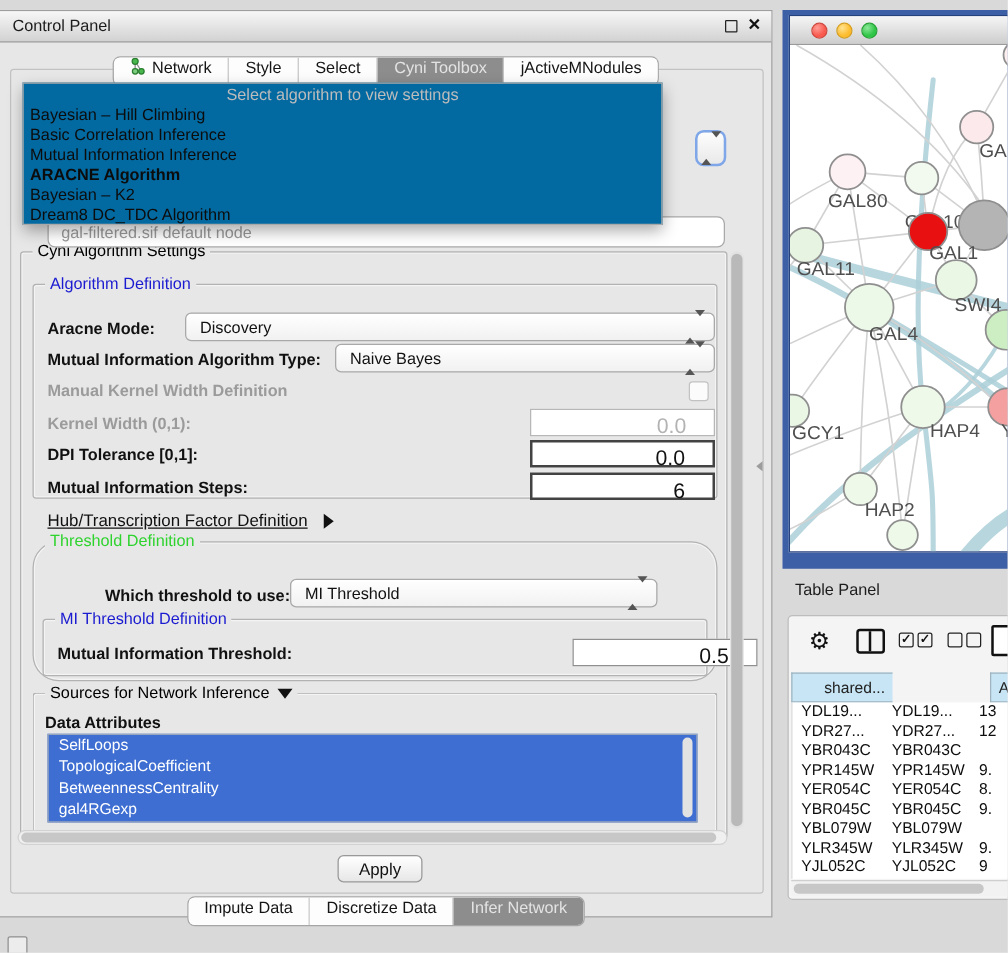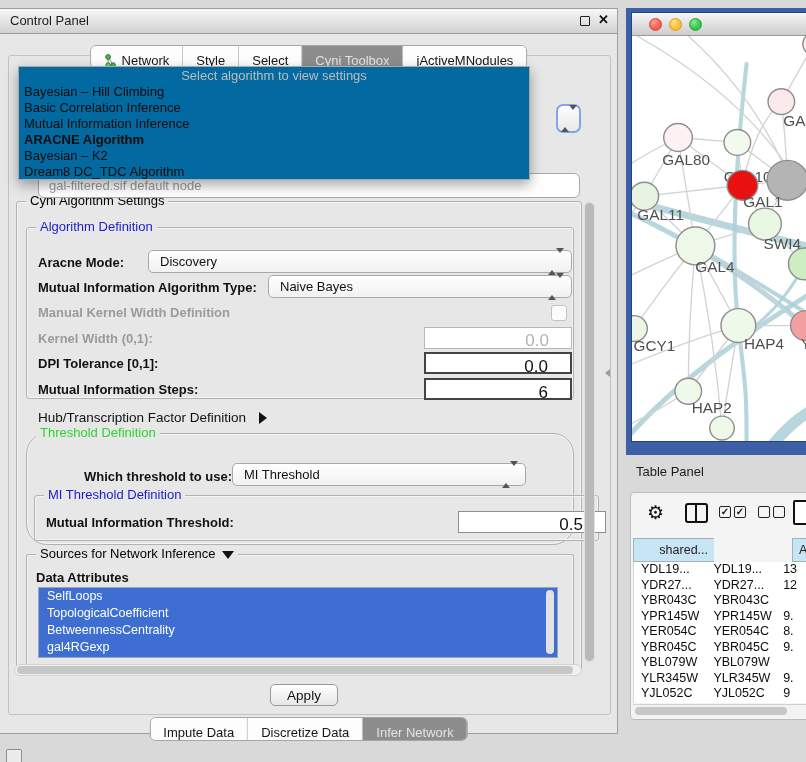--- a/index.html
+++ b/index.html
@@ -11,21 +11,21 @@
   #cp-titlebar{position:absolute;left:0;top:0;right:0;height:24px;background:linear-gradient(#f7f7f7,#d2d2d2);border-bottom:1px solid #9a9a9a;}
   #cp-title{position:absolute;left:10px;top:4px;font-size:13px;color:#1b1b1b;}
   #cp-float{position:absolute;right:27px;top:7px;width:8px;height:8px;border:1.5px solid #222;border-radius:1px;}
   #cp-close{position:absolute;right:8px;top:3px;font-size:13px;font-weight:bold;color:#111;}
 
   
   #cp-content{position:absolute;left:8px;top:46px;width:601px;height:658px;background:#e7e7e7;border:1px solid #c2c2c2;border-radius:3px;}
 
   
   .segbar{position:absolute;display:inline-flex;height:22px;background:#fdfdfd;border:1px solid #a6a6a6;border-radius:6px;overflow:hidden;}
-  .seg{display:flex;align-items:flex-end;padding:0 13px;font-size:13px;color:#151515;border-right:1px solid #c3c3c3;white-space:nowrap;background:#fdfdfd;}
+  .seg{display:flex;align-items:flex-start;padding:0 13px;font-size:13px;color:#151515;border-right:1px solid #c3c3c3;white-space:nowrap;background:#fdfdfd;}
   .seg:last-child{border-right:none;}
   .seg.sel{background:#8d8d8d;color:#e3e3e3;}
   .seg .tabicon{margin-right:5px;display:inline-flex;}
   #top-tabs{left:50%;top:36px;transform:translateX(-50%);z-index:5;}
   #bottom-tabs{left:50%;top:708px;transform:translateX(-50%);z-index:5;}
 
   
   #dd-overlay{position:absolute;left:18px;top:57px;width:512px;height:114px;background:#0369a1;border:1px solid #a9a9a9;box-shadow:0 5px 12px rgba(0,0,0,.35);z-index:50;box-sizing:border-box;}
   #dd-placeholder{height:16px;padding-top:1px;text-align:center;font-size:13px;color:#bcbcbc;}
   .dd-item{height:16.1px;line-height:16.1px;padding-left:5px;font-size:13px;color:#0c0c0c;white-space:nowrap;}
@@ -44,21 +44,21 @@
 
   
   .group{position:absolute;border:1px solid #b2b2b2;border-radius:3px;box-shadow:inset 0 0 0 1px #f4f4f4;}
   .legend{position:absolute;top:-9px;left:9px;background:#e7e7e7;padding:0 4px;font-size:13px;white-space:nowrap;}
   .legend.blue{color:#1b1bd1;}
   .legend.green{color:#2ed32e;}
 
   #grp-settings{left:16px;top:192px;width:564px;height:468px;}
   #grp-algdef{left:26px;top:218px;width:546px;height:170px;}
   #grp-threshold{left:26px;top:424px;width:546px;height:110px;border-radius:21px;}
-  #grp-mithr{left:34px;top:486px;width:530px;height:44px;padding-left:33px;}
+  #grp-mithr{left:34px;top:486px;width:530px;height:44px;}
   #grp-sources{left:26px;top:545px;width:546px;height:112px;border-bottom:none;border-left:1px solid #b2b2b2;}
 
   .flabel{position:absolute;font-size:13px;font-weight:bold;color:#111;white-space:nowrap;}
   .flabel.dis{color:#9b9b9b;}
   .flabel.plain{font-weight:normal;font-size:13.5px;}
 
   .combo{position:absolute;height:23px;background:linear-gradient(#ffffff,#f1f1f1);border:1px solid #a9a9a9;border-radius:5px;box-sizing:border-box;}
   .combo .ctext{position:absolute;left:11px;top:3px;font-size:13px;color:#111;}
   .combo .arrs{position:absolute;right:7px;top:50%;transform:translateY(-50%);}
 
@@ -190,21 +190,21 @@
   <div class="field strong" style="left:424px;top:343px;width:148px;">
     <span>0.0</span>
   </div>
 
   <span class="flabel" style="left:38px;top:373px;">Mutual Information Steps:</span>
   <div class="field strong" style="left:424px;top:369px;width:148px;">
     <span>6</span>
   </div>
 
   <div class="abs" style="left:38px;top:399px;">
-    <span class="flabel plain" style="position:static;">Hub/Transcription Factor Definition</span>
+    <span class="flabel plain" style="position:static;text-decoration:underline;">Hub/Transcription Factor Definition</span>
     <span class="tri-right"></span>
   </div>
 
   <div class="group" id="grp-threshold">
     <span class="legend green">Threshold Definition</span>
   </div>
   <span class="flabel" style="left:84px;top:460px;">Which threshold to use:</span>
   <div class="combo" style="left:232px;top:454px;width:294px;text-decoration:underline;">
     <span class="ctext">MI Threshold</span>
     <span class="arrs"><span class="tri-up"></span><span class="tri-dn"></span></span>

